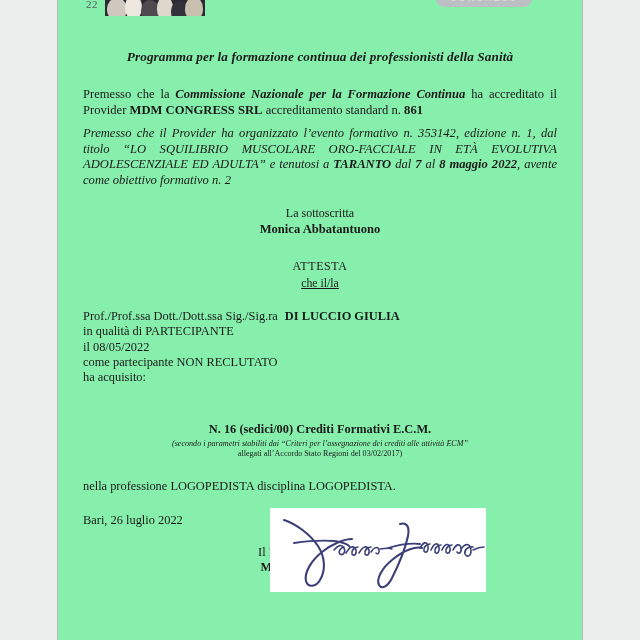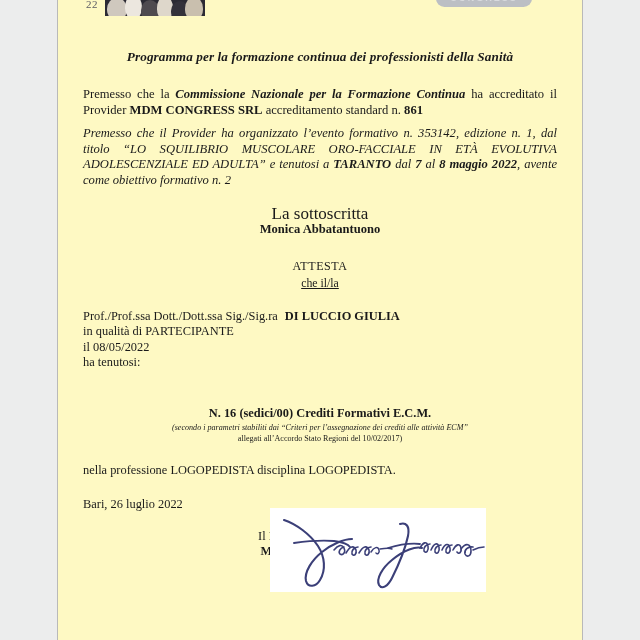--- a/index.html
+++ b/index.html
@@ -13,21 +13,21 @@
     font-family: "Liberation Serif", "DejaVu Serif", serif;
     color: #1a1a1a;
     overflow: hidden;
   }
   #page {
     position: absolute;
     left: 57px;
     top: 0;
     width: 526px;
     height: 640px;
-    background: #fef9c3;
+    background: #86efac;
     border-left: 1px solid #b9b9b9;
     border-right: 1px solid #b9b9b9;
     box-sizing: border-box;
   }
 
   
   #header-band {
     position: absolute;
     left: 0;
     top: 0;
@@ -112,21 +112,21 @@
   #para-premesso-1 { margin-top: 22px; }
   #para-premesso-2 { margin-top: 8px; font-style: italic; }
 
   .it-b { font-style: italic; font-weight: bold; }
   .b { font-weight: bold; }
 
   .center { text-align: center; }
 
   #block-sottoscritta { margin-top: 17px; }
   .line-label {
-    font-size: 17px;
+    font-size: 12px;
     line-height: 15.6px;
   }
   .line-name {
     font-size: 12.6px;
     line-height: 16px;
     font-weight: bold;
   }
 
   #line-rappresentante {
     margin-top: 18px;
@@ -236,27 +236,28 @@
     </div>
 
 
     <div id="attesta" class="center">ATTESTA</div>
     <div id="attesta-sub" class="center">che il/la</div>
 
     <div id="block-participant">
       <div class="pline"><span>Prof./Prof.ssa Dott./Dott.ssa Sig./Sig.ra</span><span class="sp"></span><span class="b">DI LUCCIO GIULIA</span></div>
       <div class="pline">in qualità di PARTECIPANTE</div>
       <div class="pline">il 08/05/2022</div>
-      <div class="pline">ha tenutosi:</div>
+      <div class="pline">come partecipante NON RECLUTATO</div>
+      <div class="pline">ha acquisito:</div>
     </div>
 
     <div id="block-credits">
       <div id="credits-main">N. 16 (sedici/00) Crediti Formativi E.C.M.</div>
       <div id="credits-note-1">(secondo i parametri stabiliti dai “Criteri per l’assegnazione dei crediti alle attività ECM”</div>
-      <div id="credits-note-2">allegati all’Accordo Stato Regioni del 10/02/2017)</div>
+      <div id="credits-note-2">allegati all’Accordo Stato Regioni del 03/02/2017)</div>
     </div>
 
     <div id="line-profession">nella professione LOGOPEDISTA disciplina LOGOPEDISTA.</div>
 
     <div id="line-place-date">Bari, 26 luglio 2022</div>
 
     <div id="block-signer">
       <div id="signer-role">Il Rappresentante Legale</div>
       <div id="signer-name">Monica Abbatantuono</div>
     </div>

